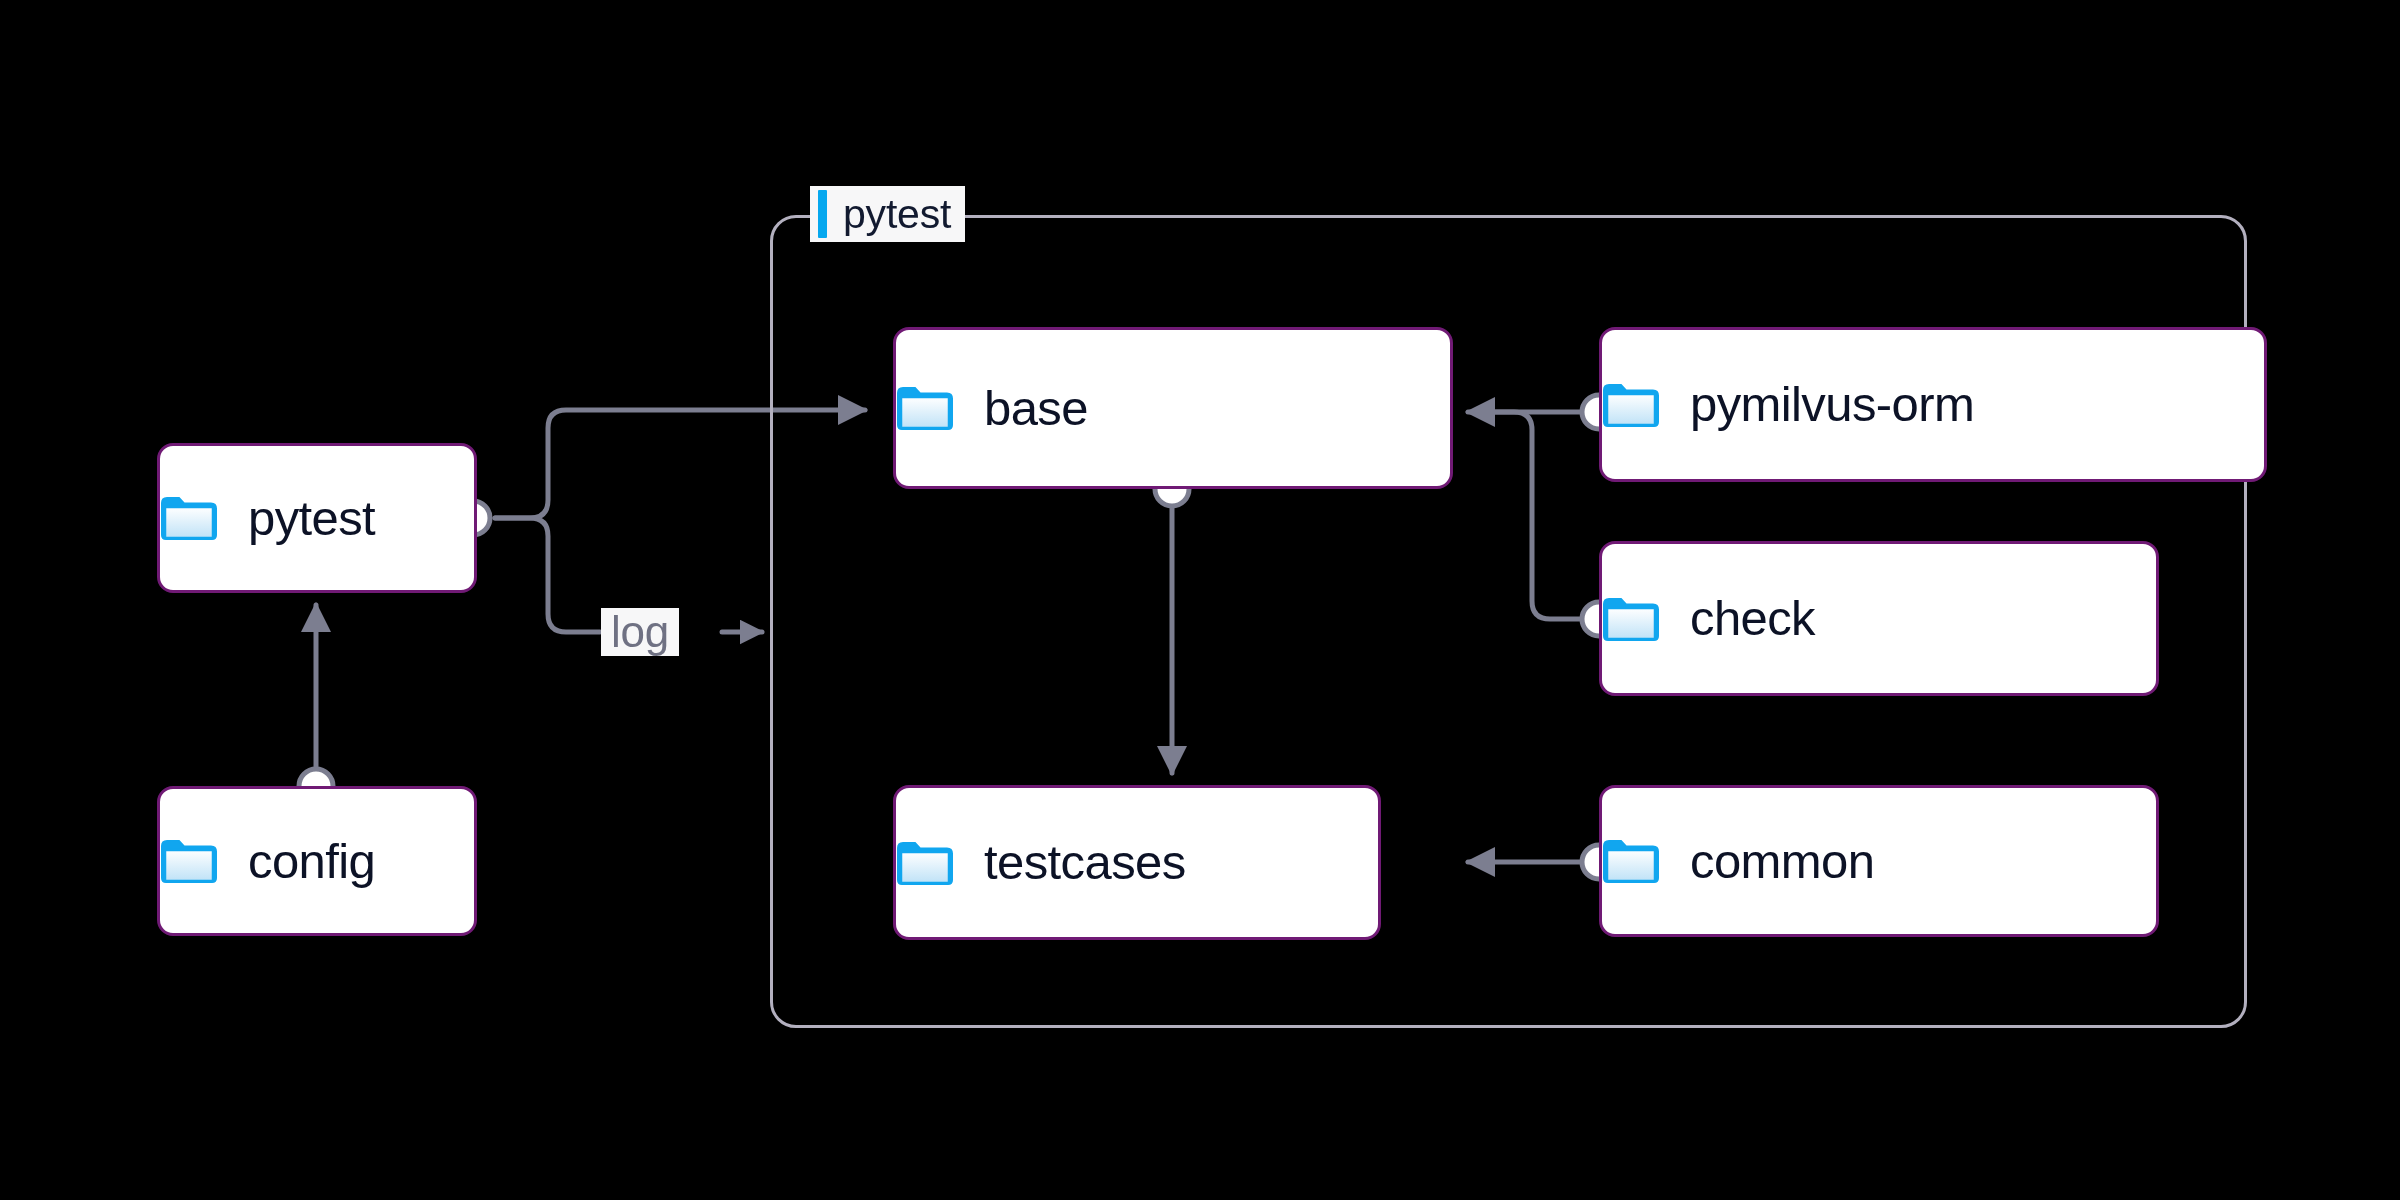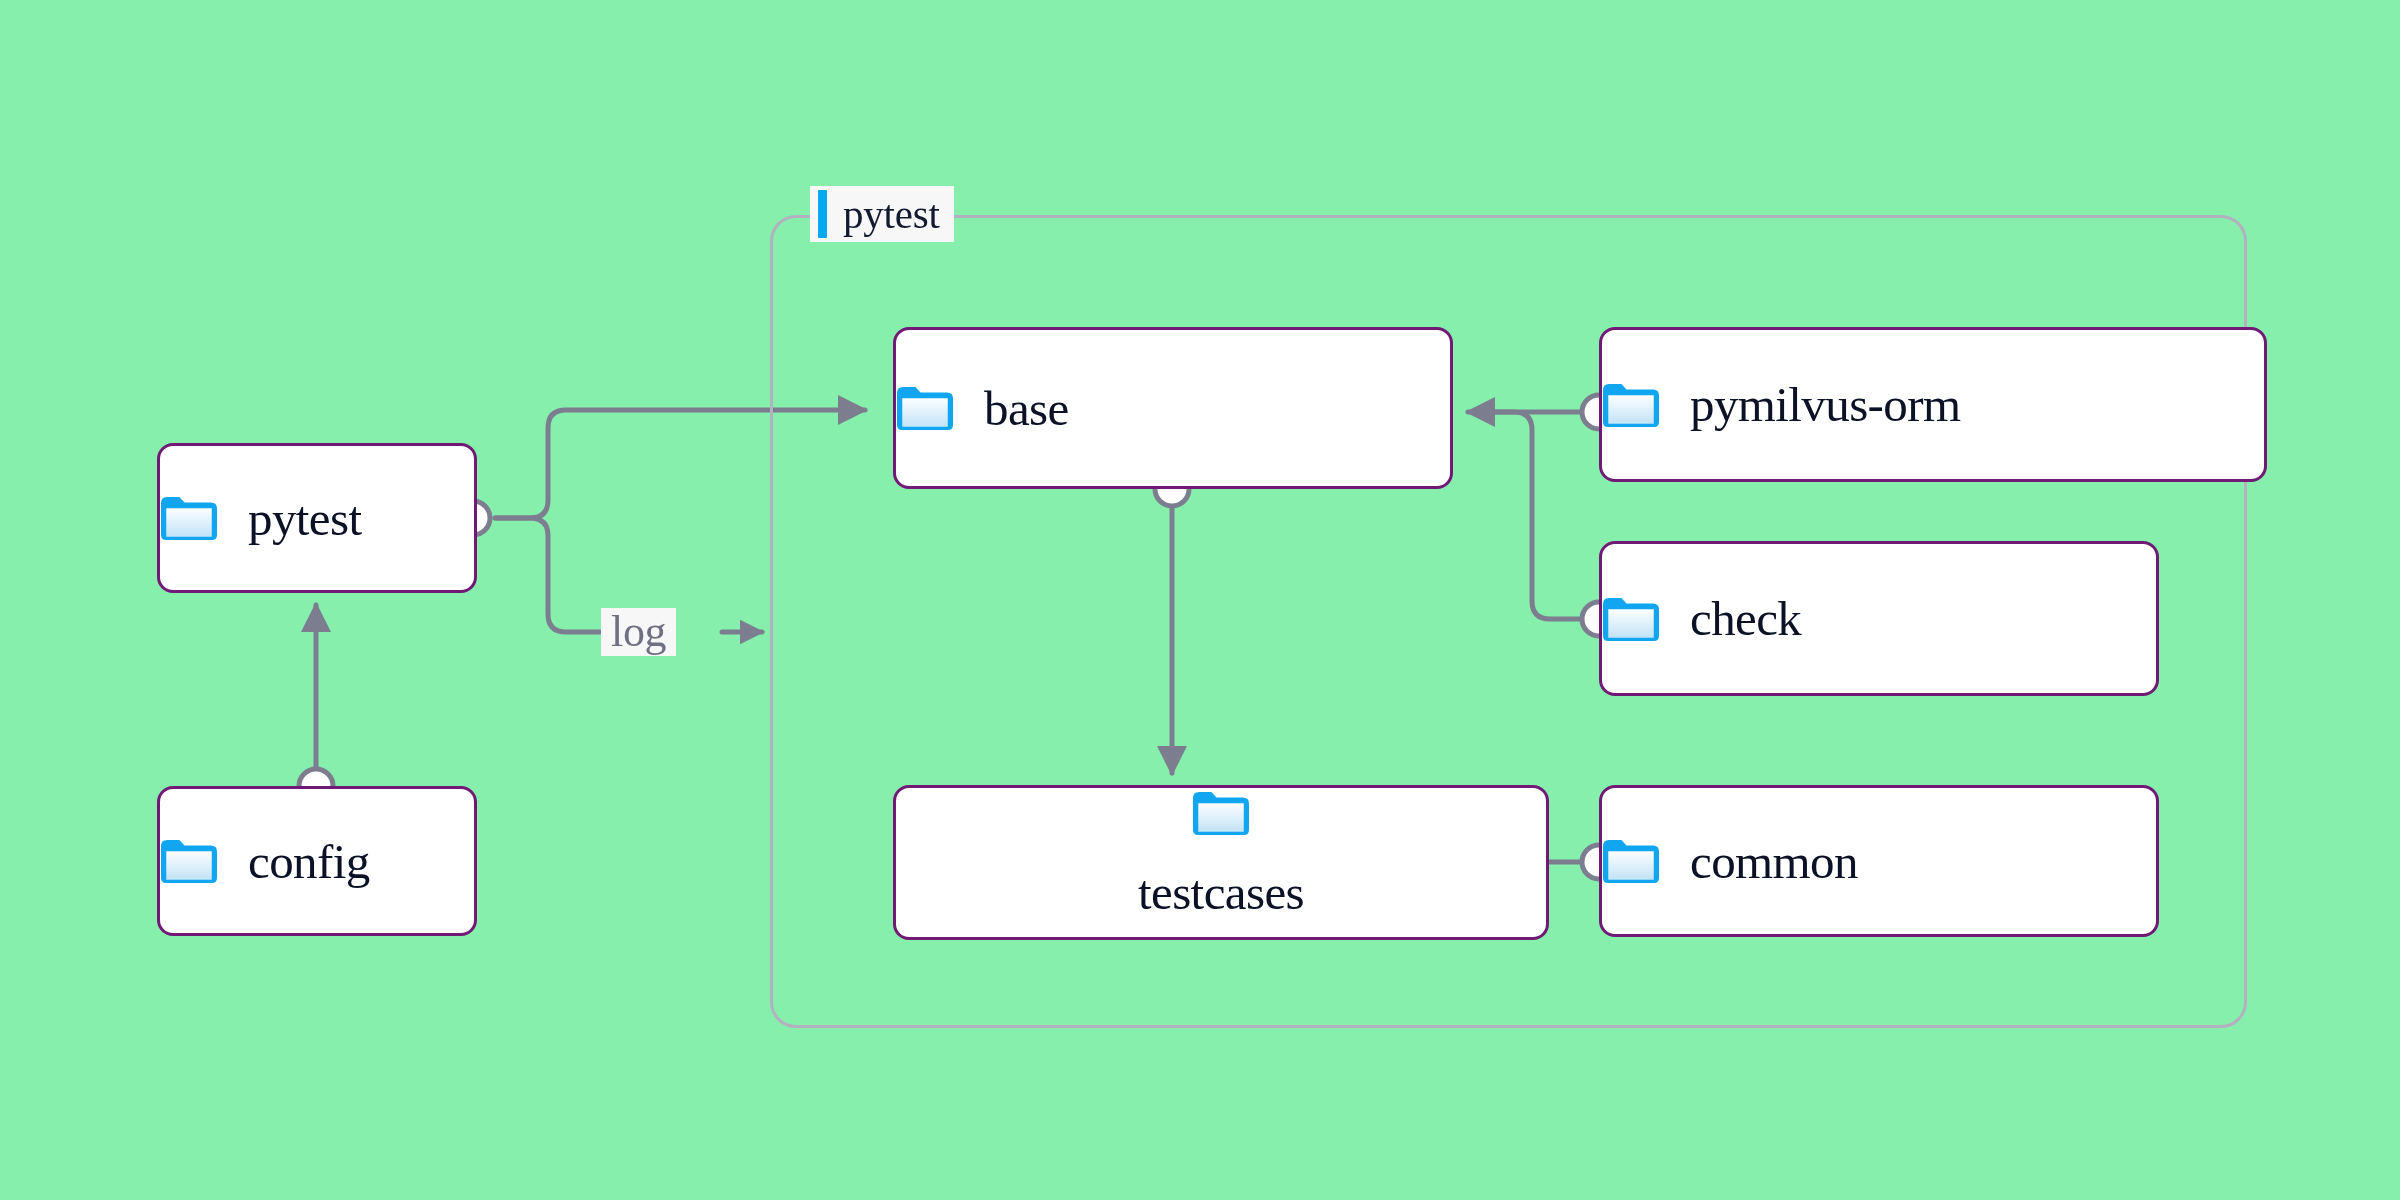--- a/index.html
+++ b/index.html
@@ -4,22 +4,22 @@
 <style>
   html, body {
     margin: 0;
     padding: 0;
     background: #f7f7f8;
   }
   #stage {
     position: relative;
     width: 2400px;
     height: 1200px;
-    background: #86efac;
-    font-family: Liberation Serif, serif;
+    background: #000000;
+    font-family: Liberation Sans, sans-serif;
     overflow: hidden;
   }
   #edges {
     position: absolute;
     left: 0; top: 0;
     width: 2400px; height: 1200px;
     pointer-events: none;
   }
 
   
@@ -165,21 +165,21 @@
   </div>
 
   <div class="node" style="left:893px; top:327px; width:560px; height:162px;">
     <svg class="folder-icon" viewBox="0 0 58 50">
       <path d="M2 10 Q2 5 7 5 L19 5 L24 10.5 L51 10.5 Q56 10.5 56 15.5 L56 42 Q56 46 52 46 L6 46 Q2 46 2 42 Z" fill="#11a6ef" stroke="#11a6ef" stroke-width="2"></path>
       <rect x="5" y="14" width="48" height="31" rx="1" fill="url(#folderGrad)" stroke="#11a6ef" stroke-width="2.5"></rect>
     </svg>
     <span class="node-label">base</span>
   </div>
 
-  <div class="node" style="left:893px; top:785px; width:656px; height:155px;flex-direction:column;">
+  <div class="node" style="left:893px; top:785px; width:488px; height:155px;">
     <svg class="folder-icon" viewBox="0 0 58 50">
       <path d="M2 10 Q2 5 7 5 L19 5 L24 10.5 L51 10.5 Q56 10.5 56 15.5 L56 42 Q56 46 52 46 L6 46 Q2 46 2 42 Z" fill="#11a6ef" stroke="#11a6ef" stroke-width="2"></path>
       <rect x="5" y="14" width="48" height="31" rx="1" fill="url(#folderGrad)" stroke="#11a6ef" stroke-width="2.5"></rect>
     </svg>
     <span class="node-label">testcases</span>
   </div>
 
   <div class="node" style="left:1599px; top:327px; width:668px; height:155px;">
     <svg class="folder-icon" viewBox="0 0 58 50">
       <path d="M2 10 Q2 5 7 5 L19 5 L24 10.5 L51 10.5 Q56 10.5 56 15.5 L56 42 Q56 46 52 46 L6 46 Q2 46 2 42 Z" fill="#11a6ef" stroke="#11a6ef" stroke-width="2"></path>

